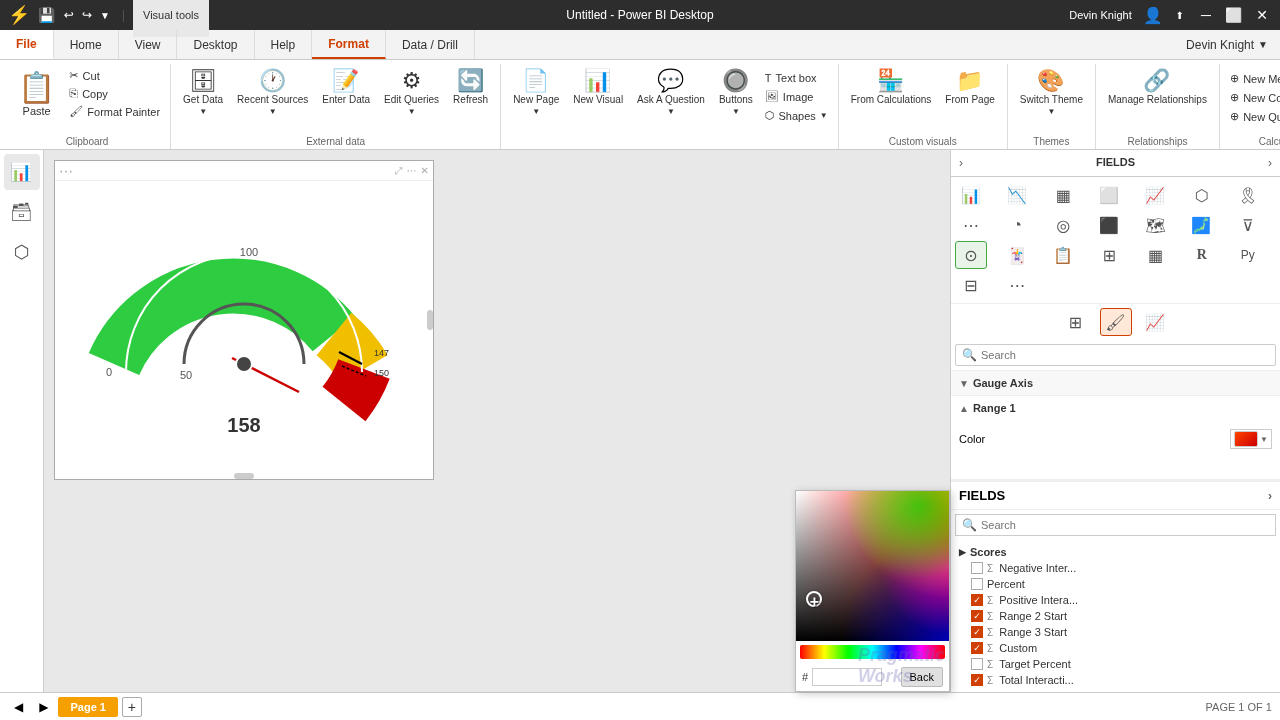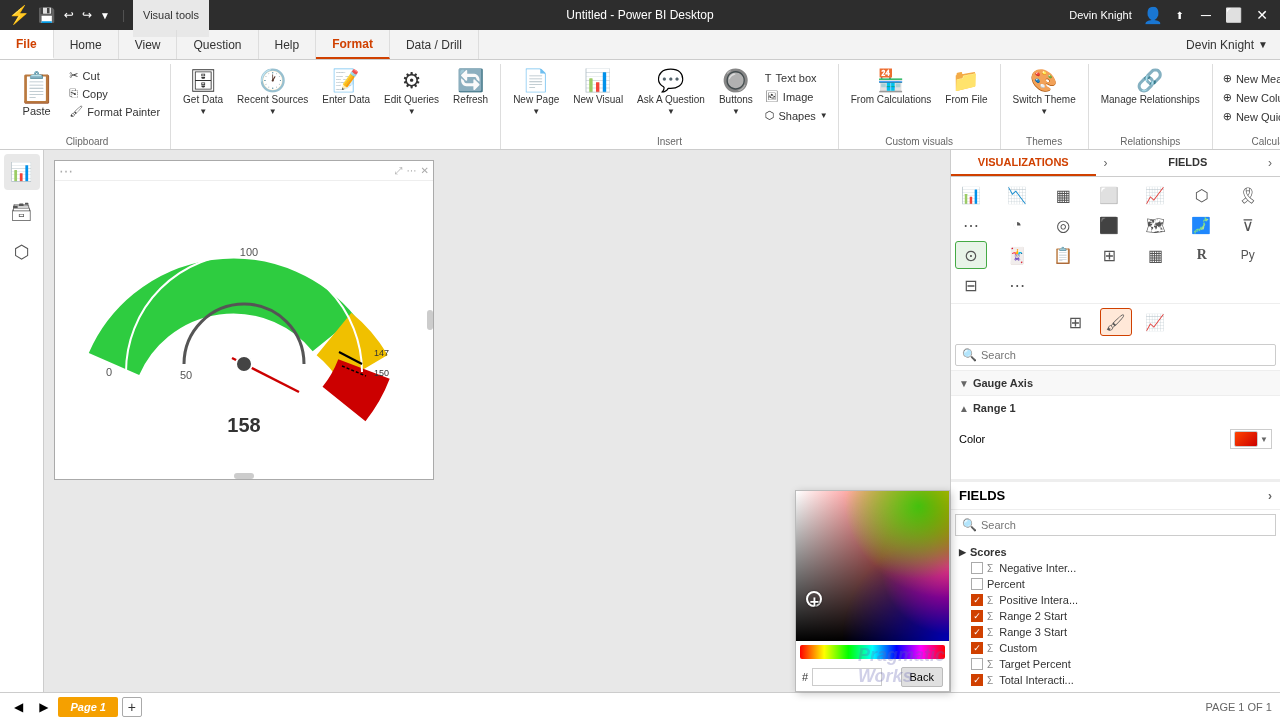--- a/index.html
+++ b/index.html
@@ -445,21 +445,20 @@
     .status-nav { display: flex; align-items: center; gap: 4px; }
     .page-btn { padding: 2px 6px; cursor: pointer; border: none; background: none; font-size: 12px; }
     .page-tab {
       background: #f5a000;
       color: white;
       padding: 4px 12px;
       font-size: 11px;
       font-weight: 600;
       border-radius: 2px;
       cursor: pointer;
-      font-style: italic;
     }
     .add-page-btn {
       width: 20px;
       height: 20px;
       border: 1px solid #aaa;
       background: white;
       display: flex;
       align-items: center;
       justify-content: center;
       font-size: 14px;
@@ -522,21 +521,21 @@
       <span class="window-btn">⬜</span>
       <span class="window-btn">✕</span>
     </div>
   </div>
 </div>
 
 <div id="tab-bar">
   <div class="tab-item active">File</div>
   <div class="tab-item">Home</div>
   <div class="tab-item">View</div>
-  <div class="tab-item">Question</div>
+  <div class="tab-item">Desktop</div>
   <div class="tab-item">Help</div>
   <div class="tab-item" style="color:#d04000; font-weight:600; border-bottom:2px solid #d04000;">Format</div>
   <div class="tab-item">Data / Drill</div>
   <div class="user-info">
     <span>Devin Knight</span>
     <span style="margin-left:4px; font-size:10px;">▼</span>
   </div>
 </div>
 
 <div id="ribbon">
@@ -586,20 +585,21 @@
       <div class="ribbon-btn">
         <span class="icon">⚙</span>
         <span>Edit Queries</span>
         <span style="font-size:8px;">▼</span>
       </div>
       <div class="ribbon-btn">
         <span class="icon">🔄</span>
         <span>Refresh</span>
       </div>
     </div>
+    <div class="ribbon-group-label">External data</div>
   </div>
 
   <div class="ribbon-group">
     <div class="ribbon-buttons">
       <div class="ribbon-btn">
         <span class="icon">📄</span>
         <span>New Page</span>
         <span style="font-size:8px;">▼</span>
       </div>
       <div class="ribbon-btn">
@@ -625,32 +625,31 @@
           <span>🖼</span>
           <span>Image</span>
         </div>
         <div class="ribbon-btn-small">
           <span>⬡</span>
           <span>Shapes</span>
           <span style="font-size:8px;">▼</span>
         </div>
       </div>
     </div>
-    <div class="ribbon-group-label">Insert</div>
   </div>
 
   <div class="ribbon-group">
     <div class="ribbon-buttons">
       <div class="ribbon-btn">
         <span class="icon">🏪</span>
         <span>From Calculations</span>
       </div>
       <div class="ribbon-btn">
         <span class="icon">📁</span>
-        <span>From File</span>
+        <span>From Page</span>
       </div>
     </div>
     <div class="ribbon-group-label">Custom visuals</div>
   </div>
 
   <div class="ribbon-group">
     <div class="ribbon-buttons">
       <div class="ribbon-btn">
         <span class="icon">🎨</span>
         <span>Switch Theme</span>
@@ -749,21 +748,20 @@
       </div>
 
       <div style="position:absolute; bottom:0; left:50%; transform:translateX(-50%); width:20px; height:6px; background:#ccc; border-radius:3px; cursor:s-resize;"></div>
       <div style="position:absolute; bottom:50%; right:0; transform:translateY(50%); width:6px; height:20px; background:#ccc; border-radius:3px; cursor:e-resize;"></div>
     </div>
   </div>
 
   <div style="display:flex; flex-direction:column; width:330px; border-left:1px solid #ccc; background:white; position:relative;">
 
     <div class="panel-tabs">
-      <div class="panel-tab active">VISUALIZATIONS</div>
       <div class="panel-tab-arrow">›</div>
       <div class="panel-tab">FIELDS</div>
       <div class="panel-tab-arrow">›</div>
     </div>
 
     <div class="viz-icons-grid">
       <div class="viz-icon">📊</div>
       <div class="viz-icon">📉</div>
       <div class="viz-icon">▦</div>
       <div class="viz-icon">⬜</div>

